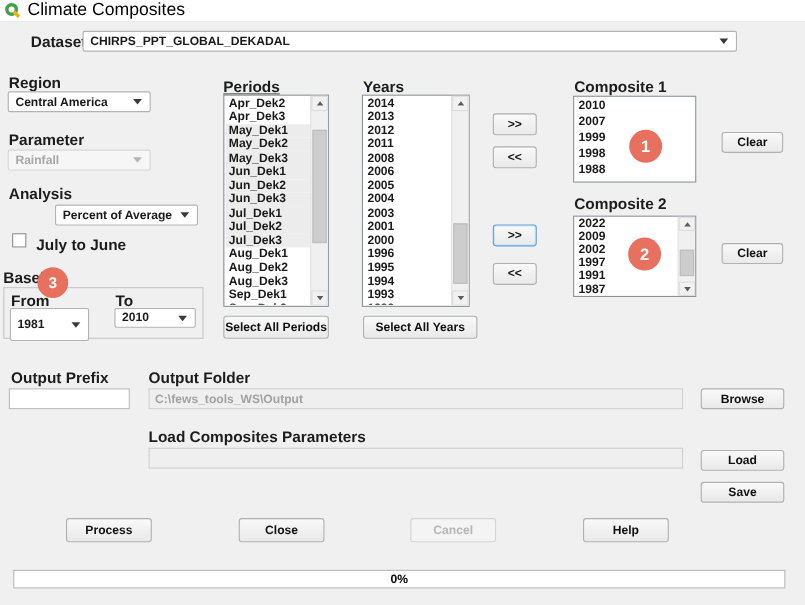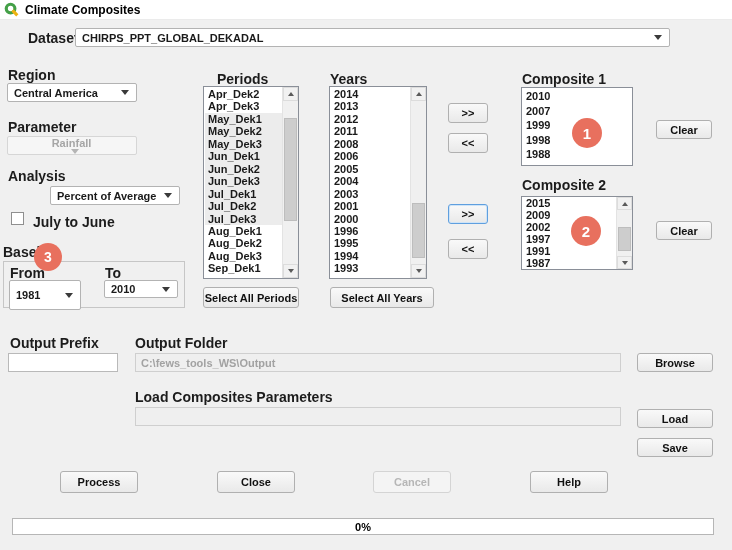--- a/index.html
+++ b/index.html
@@ -2,30 +2,30 @@
 <html><head>
 <meta charset="utf-8">
 <style>
   * { margin:0; padding:0; box-sizing:border-box; }
   body { background:#d8d8d8; font-family:"Liberation Sans", sans-serif; }
   .window { position:relative; width:732px; height:550px; background:#f0f0f0; overflow:hidden;
             font-family:"Liberation Sans", sans-serif; color:#1a1a1a; }
   .titlebar { position:absolute; left:0; top:0; width:732px; height:20px; background:#ffffff;
               display:flex; align-items:center; border-bottom:1px solid #ebebeb; }
   .titlebar .app-icon { margin-left:4px; width:15px; height:15px; }
-  .titlebar .title { margin-left:6px; font-size:12px; font-weight:700; color:#000; }
+  .titlebar .title { margin-left:6px; font-size:16px; font-weight:400; color:#000; }
 
   .label { position:absolute; font-size:14px; font-weight:600; color:#1c1c1c; white-space:nowrap; }
 
   .combo { position:absolute; height:19px; background:#fff; border:1px solid #b3b3b3; border-radius:2px;
            display:flex; align-items:center; justify-content:space-between; padding:0 7px 0 6px;
            font-size:11px; font-weight:600; color:#1a1a1a; }
   .combo .arrow { width:0; height:0; border-left:4px solid transparent; border-right:4px solid transparent;
                   border-top:5px solid #3a3a3a; flex:0 0 auto; margin-left:6px; }
-  .combo.disabled { color:#a6a6a6; background:#f6f6f6; border-color:#d6d6d6;flex-direction:column; }
+  .combo.disabled { color:#a6a6a6; background:#f6f6f6; border-color:#d6d6d6; }
   .combo.disabled .arrow { border-top-color:#b5b5b5; }
 
   .btn { position:absolute; display:flex; align-items:center; justify-content:center;
          background:linear-gradient(#f9f9f9,#e9e9e9); border:1px solid #b0b0b0; border-radius:3px;
          font-size:11px; font-weight:600; color:#111; }
   .btn.focused { border-color:#5f9fdf; box-shadow: inset 0 0 0 1px #cfe4f7; }
   .btn.disabled { color:#b6b6b6; background:#f4f4f4; border-color:#d4d4d4; }
 
   .listbox { position:absolute; background:#fff; border:1px solid #8a8f98; overflow:hidden;
              font-size:11px; font-weight:600; }
@@ -113,21 +113,21 @@
   <div class="combo" style="left:9px; top:280px; width:72px; height:30px;">
     <span>1981</span>
     <span class="arrow"></span>
   </div>
   <div class="label" style="left:105px; top:265px;">To</div>
   <div class="combo" style="left:104px; top:280px; width:74px; height:18px;">
     <span>2010</span>
     <span class="arrow"></span>
   </div>
 
-  <div class="label" style="left:217px; top:71px;">Periods</div>
+  <div class="label" style="left:203px; top:71px;text-decoration:underline;">Periods</div>
   <div class="listbox rows-sm has-scroll" style="left:203px; top:86px; width:96px; height:193px;">
     <div class="list-items">
         <div class="list-item">Apr_Dek2</div>
         <div class="list-item">Apr_Dek3</div>
         <div class="list-item selected">May_Dek1</div>
         <div class="list-item selected">May_Dek2</div>
         <div class="list-item selected">May_Dek3</div>
         <div class="list-item selected">Jun_Dek1</div>
         <div class="list-item selected">Jun_Dek2</div>
         <div class="list-item selected">Jun_Dek3</div>
@@ -199,21 +199,21 @@
   </div>
   <div class="badge b30" style="left:572px; top:118px;">1</div>
   <div class="btn" style="left:656px; top:120px; width:56px; height:19px;">Clear</div>
 
   <div class="btn focused" style="left:448px; top:204px; width:40px; height:20px;">&gt;&gt;</div>
   <div class="btn" style="left:448px; top:239px; width:40px; height:20px;">&lt;&lt;</div>
 
   <div class="label" style="left:522px; top:177px;">Composite 2</div>
   <div class="listbox rows-md has-scroll" style="left:521px; top:196px; width:112px; height:74px;">
     <div class="list-items">
-        <div class="list-item">2015</div>
+        <div class="list-item">2022</div>
         <div class="list-item">2009</div>
         <div class="list-item">2002</div>
         <div class="list-item">1997</div>
         <div class="list-item">1991</div>
         <div class="list-item">1987</div>
       </div>
     <div class="vscroll">
       <div class="sb-btn up" style="height:13px;">
           <span class="tri-up"></span>
         </div>

